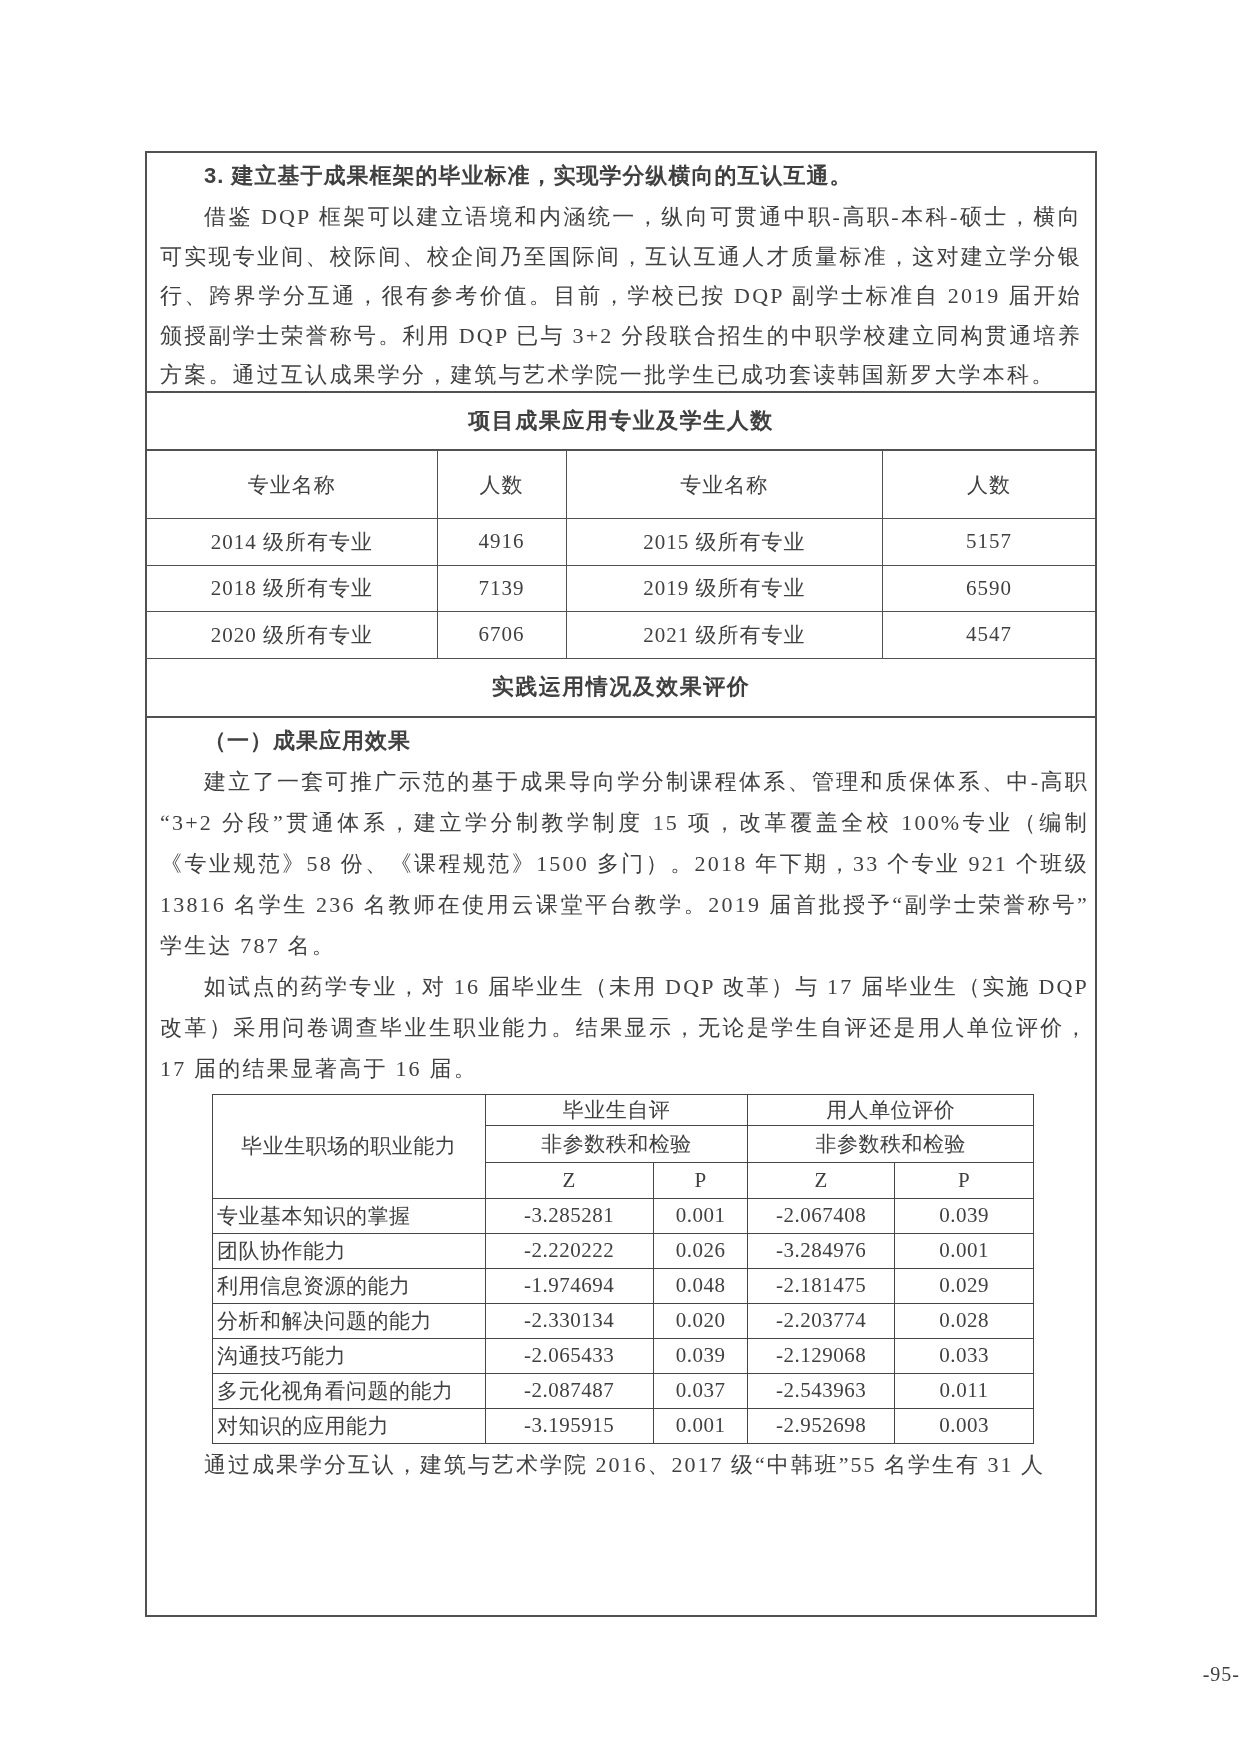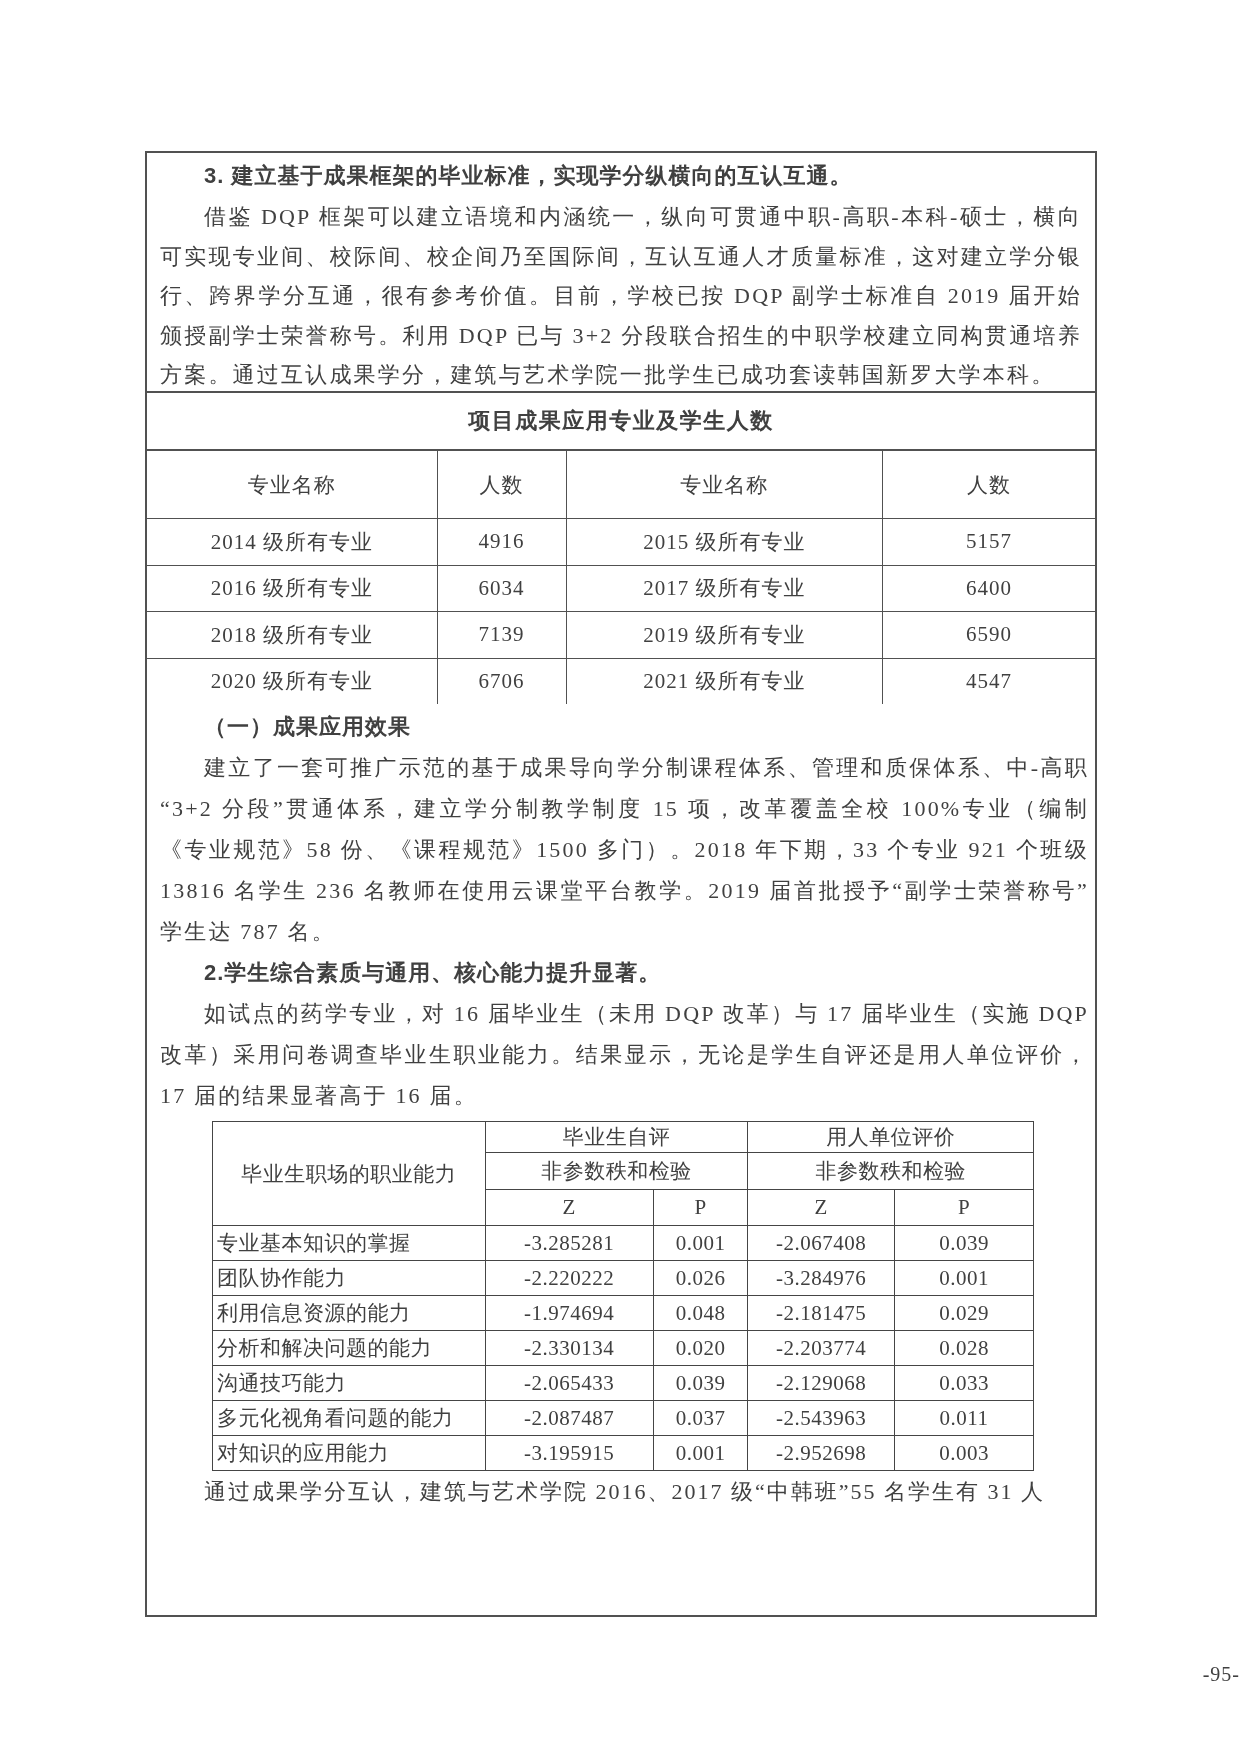--- a/index.html
+++ b/index.html
@@ -159,45 +159,39 @@
         </tr>
       </thead>
       <tbody>
         <tr>
           <td>2014 级所有专业</td>
           <td>4916</td>
           <td>2015 级所有专业</td>
           <td>5157</td>
         </tr>
         <tr>
-          <td>2016 级所有专业</td>
-          <td>6034</td>
-          <td>2017 级所有专业</td>
-          <td>6400</td>
-        </tr>
-        <tr>
           <td>2018 级所有专业</td>
           <td>7139</td>
           <td>2019 级所有专业</td>
           <td>6590</td>
         </tr>
         <tr>
           <td>2020 级所有专业</td>
           <td>6706</td>
           <td>2021 级所有专业</td>
           <td>4547</td>
         </tr>
       </tbody>
     </table>
 
+    <div class="band band-title2" style="border-top:1.5px solid #515151;">实践运用情况及效果评价</div>
 
     <div class="sec2">
       <div class="sub-heading">（一）成果应用效果</div>
       <div class="body-para">建立了一套可推广示范的基于成果导向学分制课程体系、管理和质保体系、中-高职“3+2 分段”贯通体系，建立学分制教学制度 15 项，改革覆盖全校 100%专业（编制《专业规范》58 份、《课程规范》1500 多门）。2018 年下期，33 个专业 921 个班级 13816 名学生 236 名教师在使用云课堂平台教学。2019 届首批授予“副学士荣誉称号”学生达 787 名。</div>
-      <div class="sub-heading">2.学生综合素质与通用、核心能力提升显著。</div>
       <div class="body-para">如试点的药学专业，对 16 届毕业生（未用 DQP 改革）与 17 届毕业生（实施 DQP 改革）采用问卷调查毕业生职业能力。结果显示，无论是学生自评还是用人单位评价，17 届的结果显著高于 16 届。</div>
 
       <table class="stats-table">
         <colgroup>
           <col style="width:33.2%">
             <col style="width:20.5%">
             <col style="width:11.5%">
             <col style="width:17.9%">
             <col style="width:16.9%">
         </colgroup>

